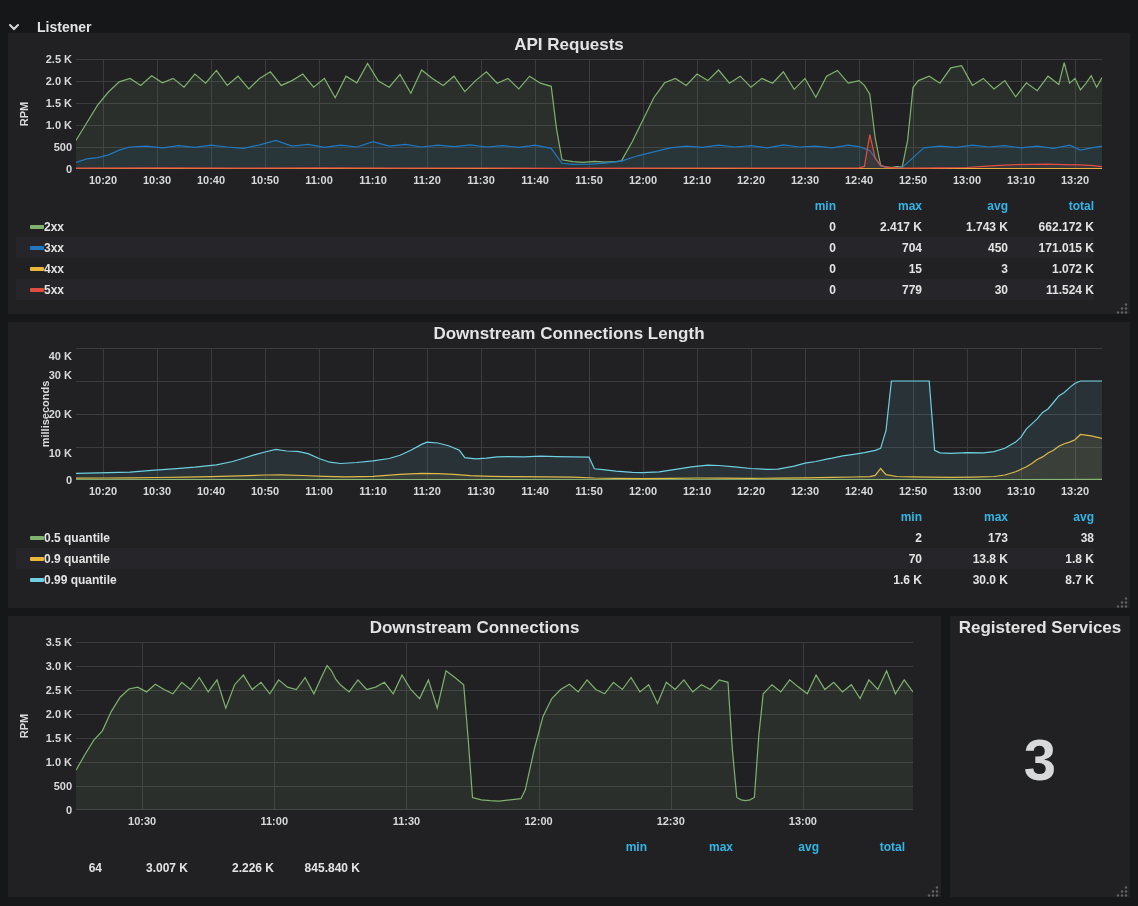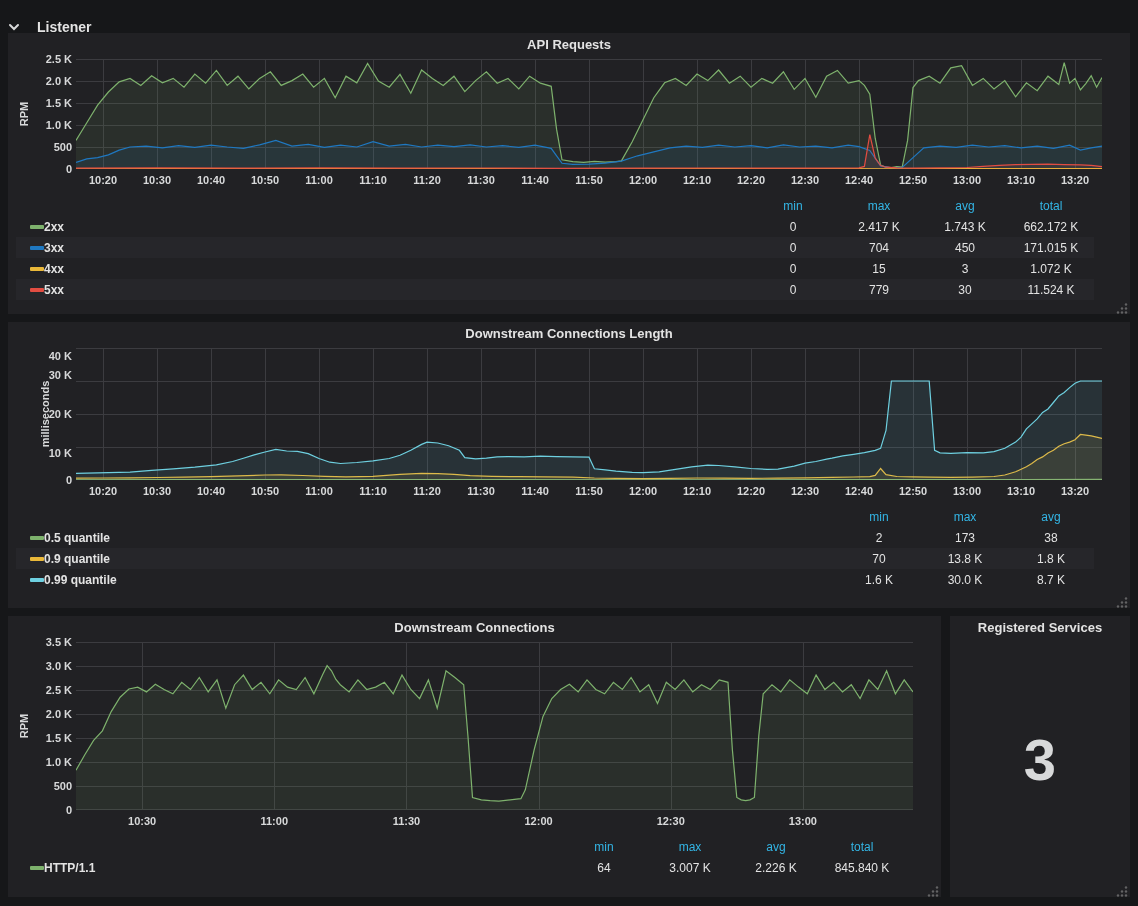--- a/index.html
+++ b/index.html
@@ -2,36 +2,36 @@
 <html><head>
 <meta charset="utf-8">
 <style>
   * { margin:0; padding:0; box-sizing:border-box; }
   html,body { width:1138px; height:906px; background:#161719; font-family:"Liberation Sans", sans-serif; overflow:hidden; }
 
   .row-header { position:absolute; left:8px; top:12px; height:30px; display:flex; align-items:center; gap:17px; color:#d8d9da; cursor:pointer; }
   .row-title { font-size:14px; font-weight:700; color:#e3e3e3; }
 
   .panel { position:absolute; background:#212124; color:#d8d9da; }
-  .panel-title { height:24px; line-height:24px; text-align:center; font-size:13px; font-weight:700; color:#e3e3e3; cursor:pointer; }
+  .panel-title { height:24px; line-height:24px; text-align:center; font-size:17px; font-weight:700; color:#e3e3e3; cursor:pointer; }
 
   .chart-host { position:relative; margin:2px 8px 0 8px; }
   .plot-wrap { position:relative; }
   .y-axis-name { position:absolute; left:-4px; transform:translateY(-50%) rotate(-90deg); font-size:11px; font-weight:700; color:#d8d9da; white-space:nowrap; }
   .y-tick { position:absolute; left:8px; width:48px; text-align:right; transform:translateY(-50%); font-size:11px; font-weight:700; color:#d8d9da; }
   .x-tick { position:absolute; transform:translateX(-50%); font-size:11px; font-weight:700; color:#d8d9da; }
   svg.plot { position:absolute; top:0; display:block; }
 
   .legend { margin-top:4px; padding-right:28px; font-size:12px; }
   .legend-row { display:flex; align-items:center; height:21px; }
   .legend-row.alt { background:#26262a; }
   .legend-name { flex:1; display:flex; align-items:center; gap:0; padding-left:14px; cursor:pointer; }
   .legend-label { font-weight:700; color:#e3e3e3; }
   .swatch { display:inline-block; width:14px; height:4px; border-radius:1px; }
-  .legend-cell { width:86px; text-align:center; font-weight:400; color:#e3e3e3; }
+  .legend-cell { width:86px; text-align:right; font-weight:700; color:#e3e3e3; }
   .legend-head .legend-cell { color:#33b5e5; cursor:pointer; }
 
   .resize-handle { position:absolute; right:2px; bottom:2px; width:12px; height:12px; cursor:nwse-resize; }
 
   .stat-panel { display:flex; flex-direction:column; }
   .stat-value { flex:1; display:flex; align-items:center; justify-content:center; font-size:58px; font-weight:700; color:#d8d9da; padding-bottom:18px; }
 </style>
 </head>
 <body>
 
@@ -266,24 +266,20 @@
       </div>
       <div class="legend">
         <div class="legend-row legend-head">
           <div class="legend-name"></div>
           <div class="legend-cell">min</div>
           <div class="legend-cell">max</div>
           <div class="legend-cell">avg</div>
           <div class="legend-cell">total</div>
         </div>
         <div class="legend-row">
-          <div class="legend-name">
-            <span class="swatch" style="background: rgb(126, 178, 109);"></span>
-            <span class="legend-label">HTTP/1.1</span>
-          </div>
           <div class="legend-cell">64</div>
           <div class="legend-cell">3.007 K</div>
           <div class="legend-cell">2.226 K</div>
           <div class="legend-cell">845.840 K</div>
         </div>
       </div>
     </div>
   <div class="resize-handle">
     <svg width="12" height="12">
         <g fill="#7a7a7a" opacity="0.75">

